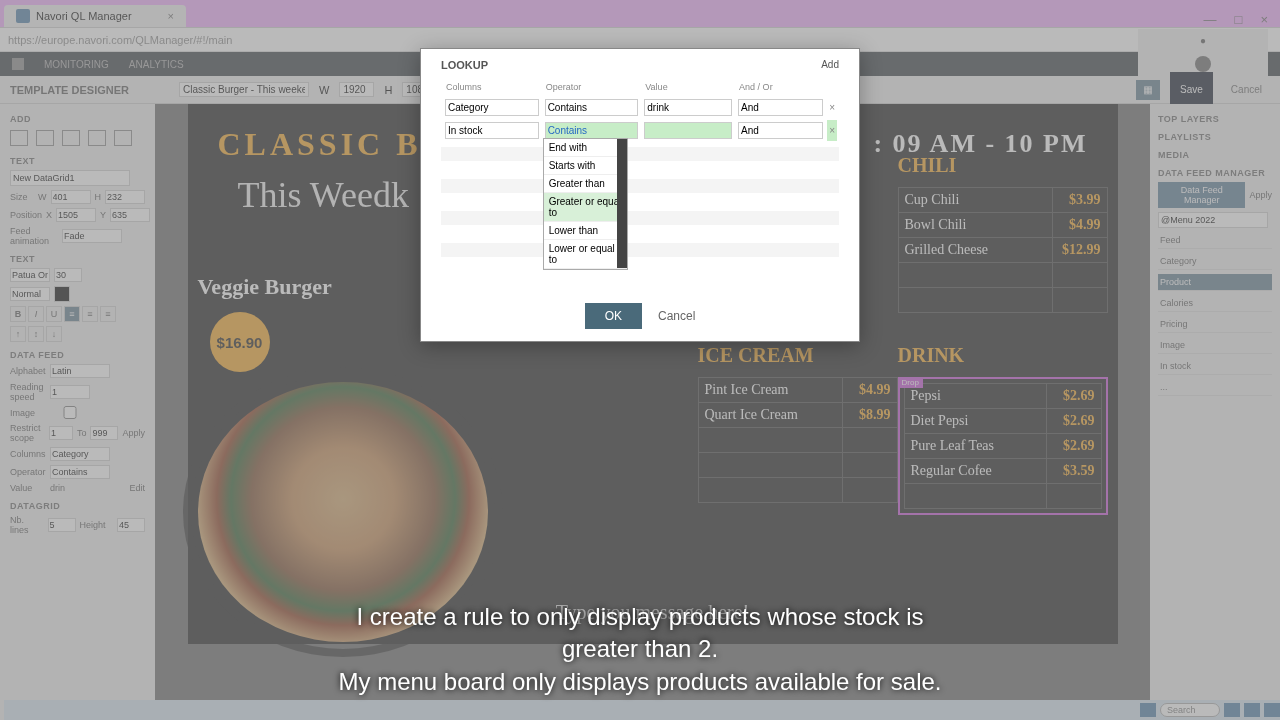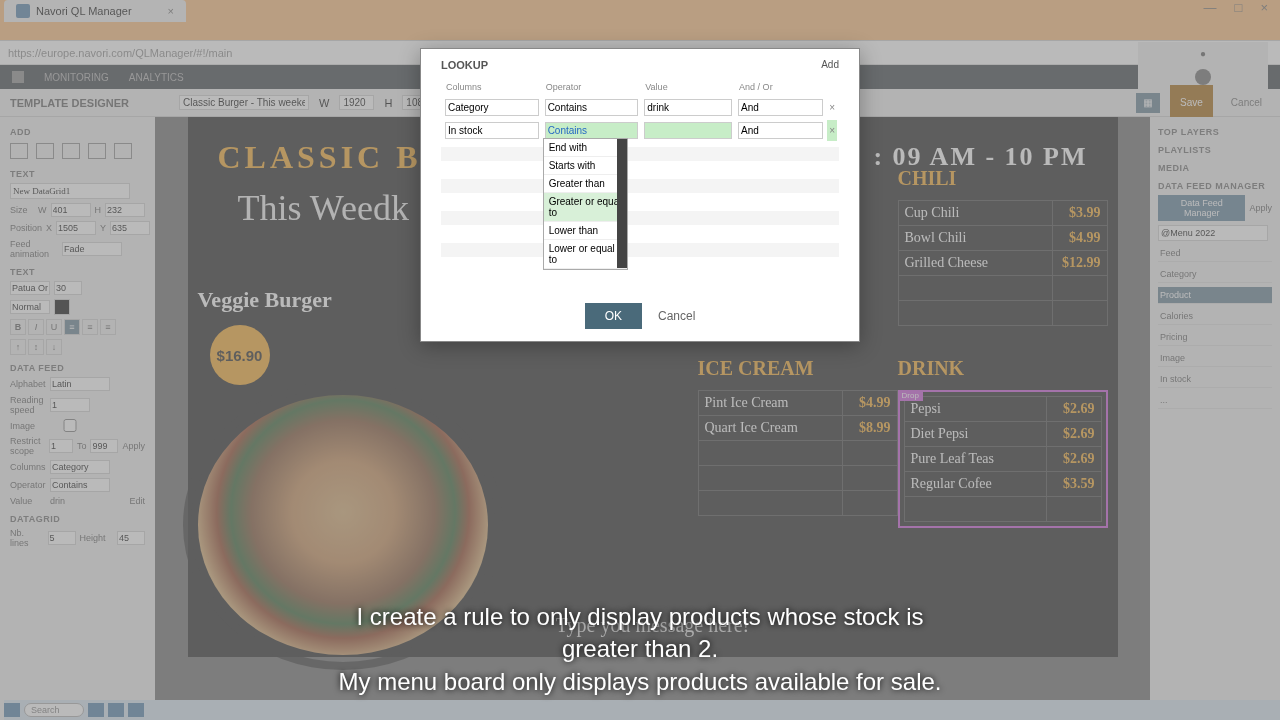--- a/index.html
+++ b/index.html
@@ -1,32 +1,32 @@
 <!DOCTYPE html>
 <html><head>
 <meta charset="utf-8">
 <style>
 *{margin:0;padding:0;box-sizing:border-box;font-family:Arial,sans-serif}
 body{background:#e8e8e8;width:1280px;height:720px;overflow:hidden;position:relative}
-.titlebar{height:41px;background:#fdba74;display:flex;align-items:flex-start;border-bottom:1px solid #ccc;font-size:11px}
+.titlebar{height:28px;background:#f0abfc;display:flex;align-items:flex-end;border-bottom:1px solid #ccc;font-size:11px}
 .tab{display:flex;align-items:center;padding:0 12px;height:22px;margin-left:4px;background:#f0f0f0;border-radius:4px 4px 0 0;gap:6px}
 .tab-icon{width:14px;height:14px;background:#4a7ba6;border-radius:2px}
 .tab-close{margin-left:30px;color:#666}
 .winbtn{margin-left:auto;display:flex;gap:18px;padding-right:12px;color:#666;font-size:13px}
 .urlbar{height:24px;background:#fff;display:flex;align-items:center;padding:0 8px;font-size:11px;color:#888;border-bottom:1px solid #ddd}
 .topbar{height:24px;background:#343a40;display:flex;align-items:center;padding:0 12px;gap:20px;font-size:10px;color:#aaa}
 .topbar .home{width:12px;height:12px;background:#888}
 .topbar .right{margin-left:auto;display:flex;align-items:center;gap:10px}
 .avatar{width:16px;height:16px;background:#666;border-radius:50%}
 .toolbar{height:28px;background:#eee;display:flex;align-items:center;padding:0 10px;font-size:11px;border-bottom:1px solid #ccc;gap:10px}
 .toolbar .title{font-weight:bold;color:#555;margin-right:40px}
 .toolbar input,.toolbar select{font-size:10px;padding:1px 3px;border:1px solid #ccc}
 .toolbar .spacer{flex:1}
 .btn-icon{width:24px;height:20px;background:#5c7a8c;display:flex;align-items:center;justify-content:center;color:#fff;font-size:10px}
-.btn-save{padding:12px 10px;background:#a16207;color:#fff;font-size:10px;border:none}
+.btn-save{padding:12px 10px;background:#0f172a;color:#fff;font-size:10px;border:none}
 .btn-cancel{padding:3px 8px;background:none;border:none;font-size:10px;color:#666}
 .main{display:flex;height:632px}
 .left{width:155px;background:#eee;padding:6px 10px;font-size:10px;color:#555;overflow:hidden;display:flex;flex-direction:column;gap:4px}
 .sec-h{font-size:9px;font-weight:bold;color:#666;margin-top:4px;letter-spacing:0.5px}
 .icon-row{display:flex;gap:8px;margin:2px 0}
 .sq{width:18px;height:16px;border:1px solid #888}
 .frow{display:flex;align-items:center;gap:4px;font-size:9px}
 .frow label{width:36px}
 .frow input,.frow select{width:40px;font-size:9px;padding:1px;border:1px solid #ccc}
 .selinp{width:80px;font-size:9px;padding:2px;border:1px solid #ccc;background:#fff}
@@ -73,21 +73,21 @@
 .dd div{padding:3px 5px;border-bottom:1px solid #eee}
 .dd .hov{background:#d8f0d8}
 .dd-scroll{position:absolute;right:0;top:0;width:4px;height:100%;background:#444}
 .rows-area{margin-top:4px}
 .rows-area .r{height:14px;background:#f4f4f4;margin-bottom:2px}
 .rows-area .r:nth-child(even){background:#fff}
 .modal-ft{display:flex;justify-content:center;gap:16px;padding:12px}
 .ok{padding:6px 20px;background:#4a6a7a;color:#fff;border:none;font-size:12px}
 .canc{background:none;border:none;font-size:12px;color:#666}
 .caption{position:absolute;bottom:22px;left:50%;transform:translateX(-50%);text-align:center;color:#fff;z-index:300;font-size:24px;line-height:1.35;text-shadow:0 0 6px #000}
-.taskbar{position:absolute;bottom:0;left:4px;right:0;height:20px;background:#d4e4f0;display:flex;align-items:center;justify-content:flex-start;gap:4px}
+.taskbar{position:absolute;bottom:0;left:4px;right:0;height:20px;background:#d4e4f0;display:flex;align-items:center;justify-content:flex-end;gap:4px}
 .tb-i{width:16px;height:14px;background:#4a7ba6}
 </style>
 </head>
 <body>
 
 <div class="titlebar">
   <div class="tab">
     <div class="tab-icon"></div>
     <span>Navori QL Manager</span>
     <span class="tab-close">×</span>
@@ -130,21 +130,21 @@
   <div class="left">
     <div class="sec-h">ADD</div>
     <div class="icon-row">
       <div class="sq"></div>
       <div class="sq"></div>
       <div class="sq"></div>
       <div class="sq"></div>
       <div class="sq"></div>
     </div>
     <div class="sec-h">TEXT</div>
-    <input class="selinp" style="width: 120px; font-family: Liberation Serif, serif;" value="New DataGrid1">
+    <input class="selinp" style="width: 120px;" value="New DataGrid1">
     <div class="frow">
         <label>Size</label>
         <span>W</span>
         <input value="401" style="">
         <span>H</span>
         <input value="232" style="">
       </div>
     <div class="frow">
         <label>Position</label>
         <span>X</span>

